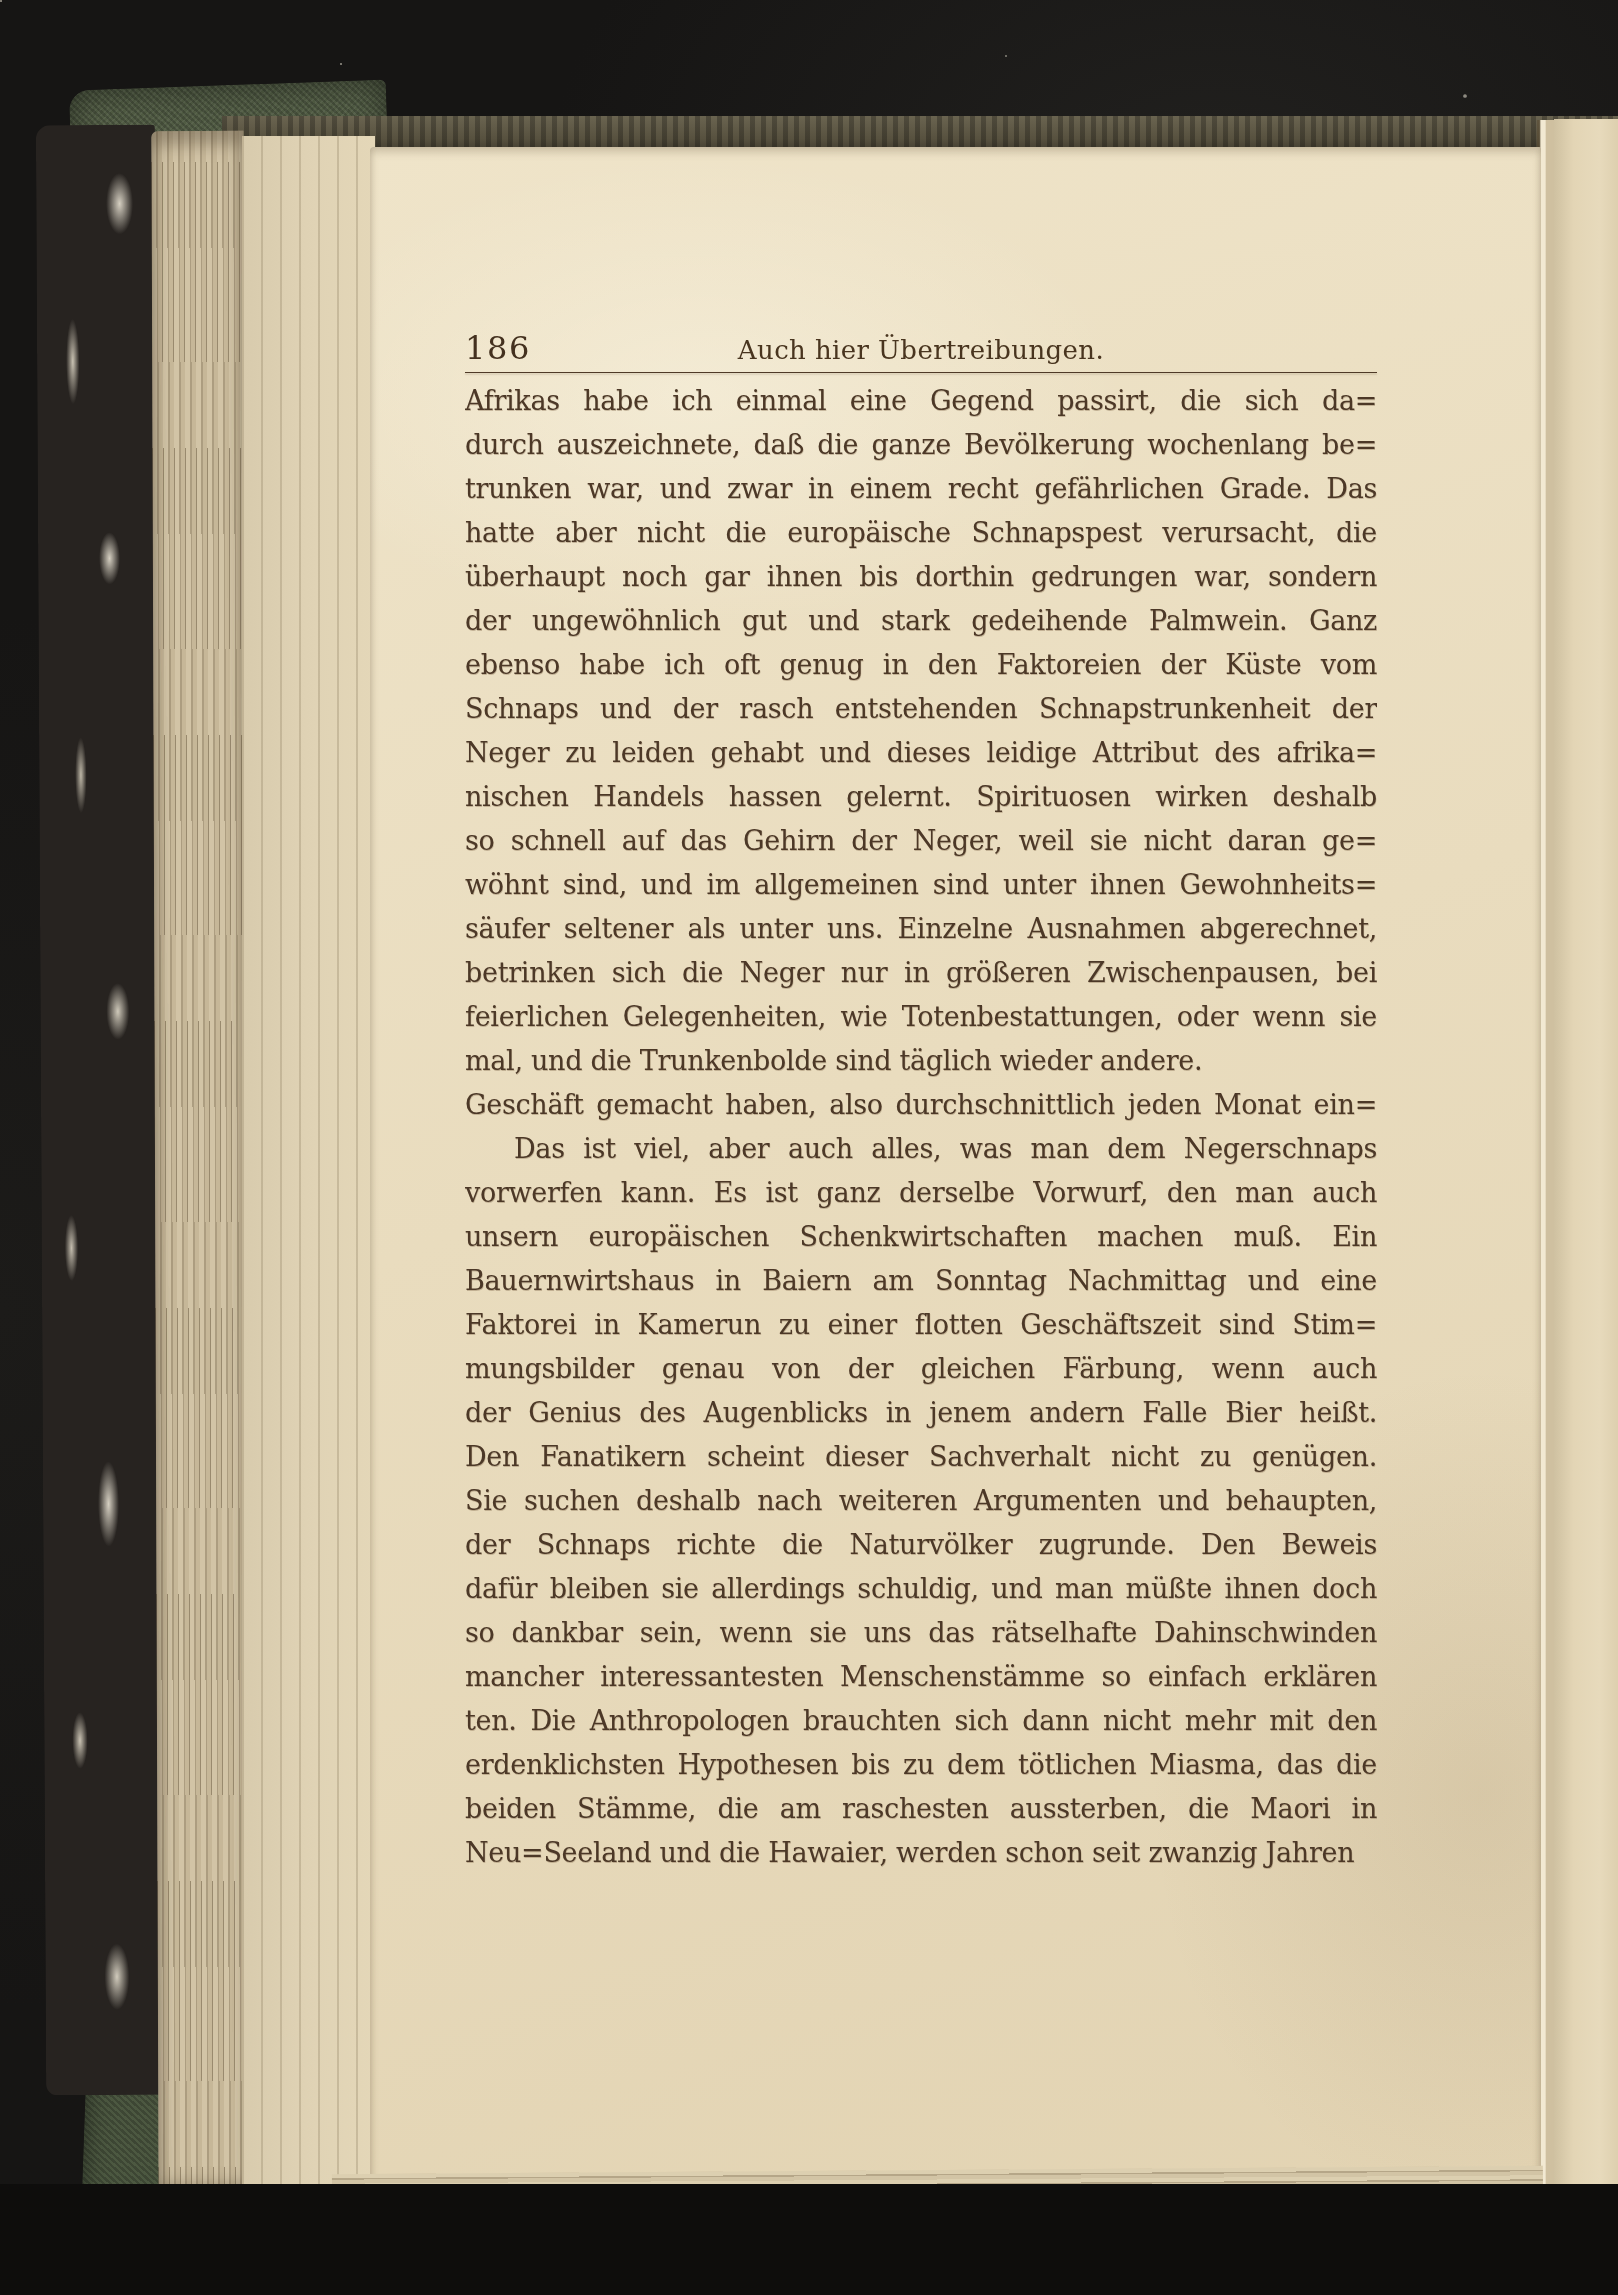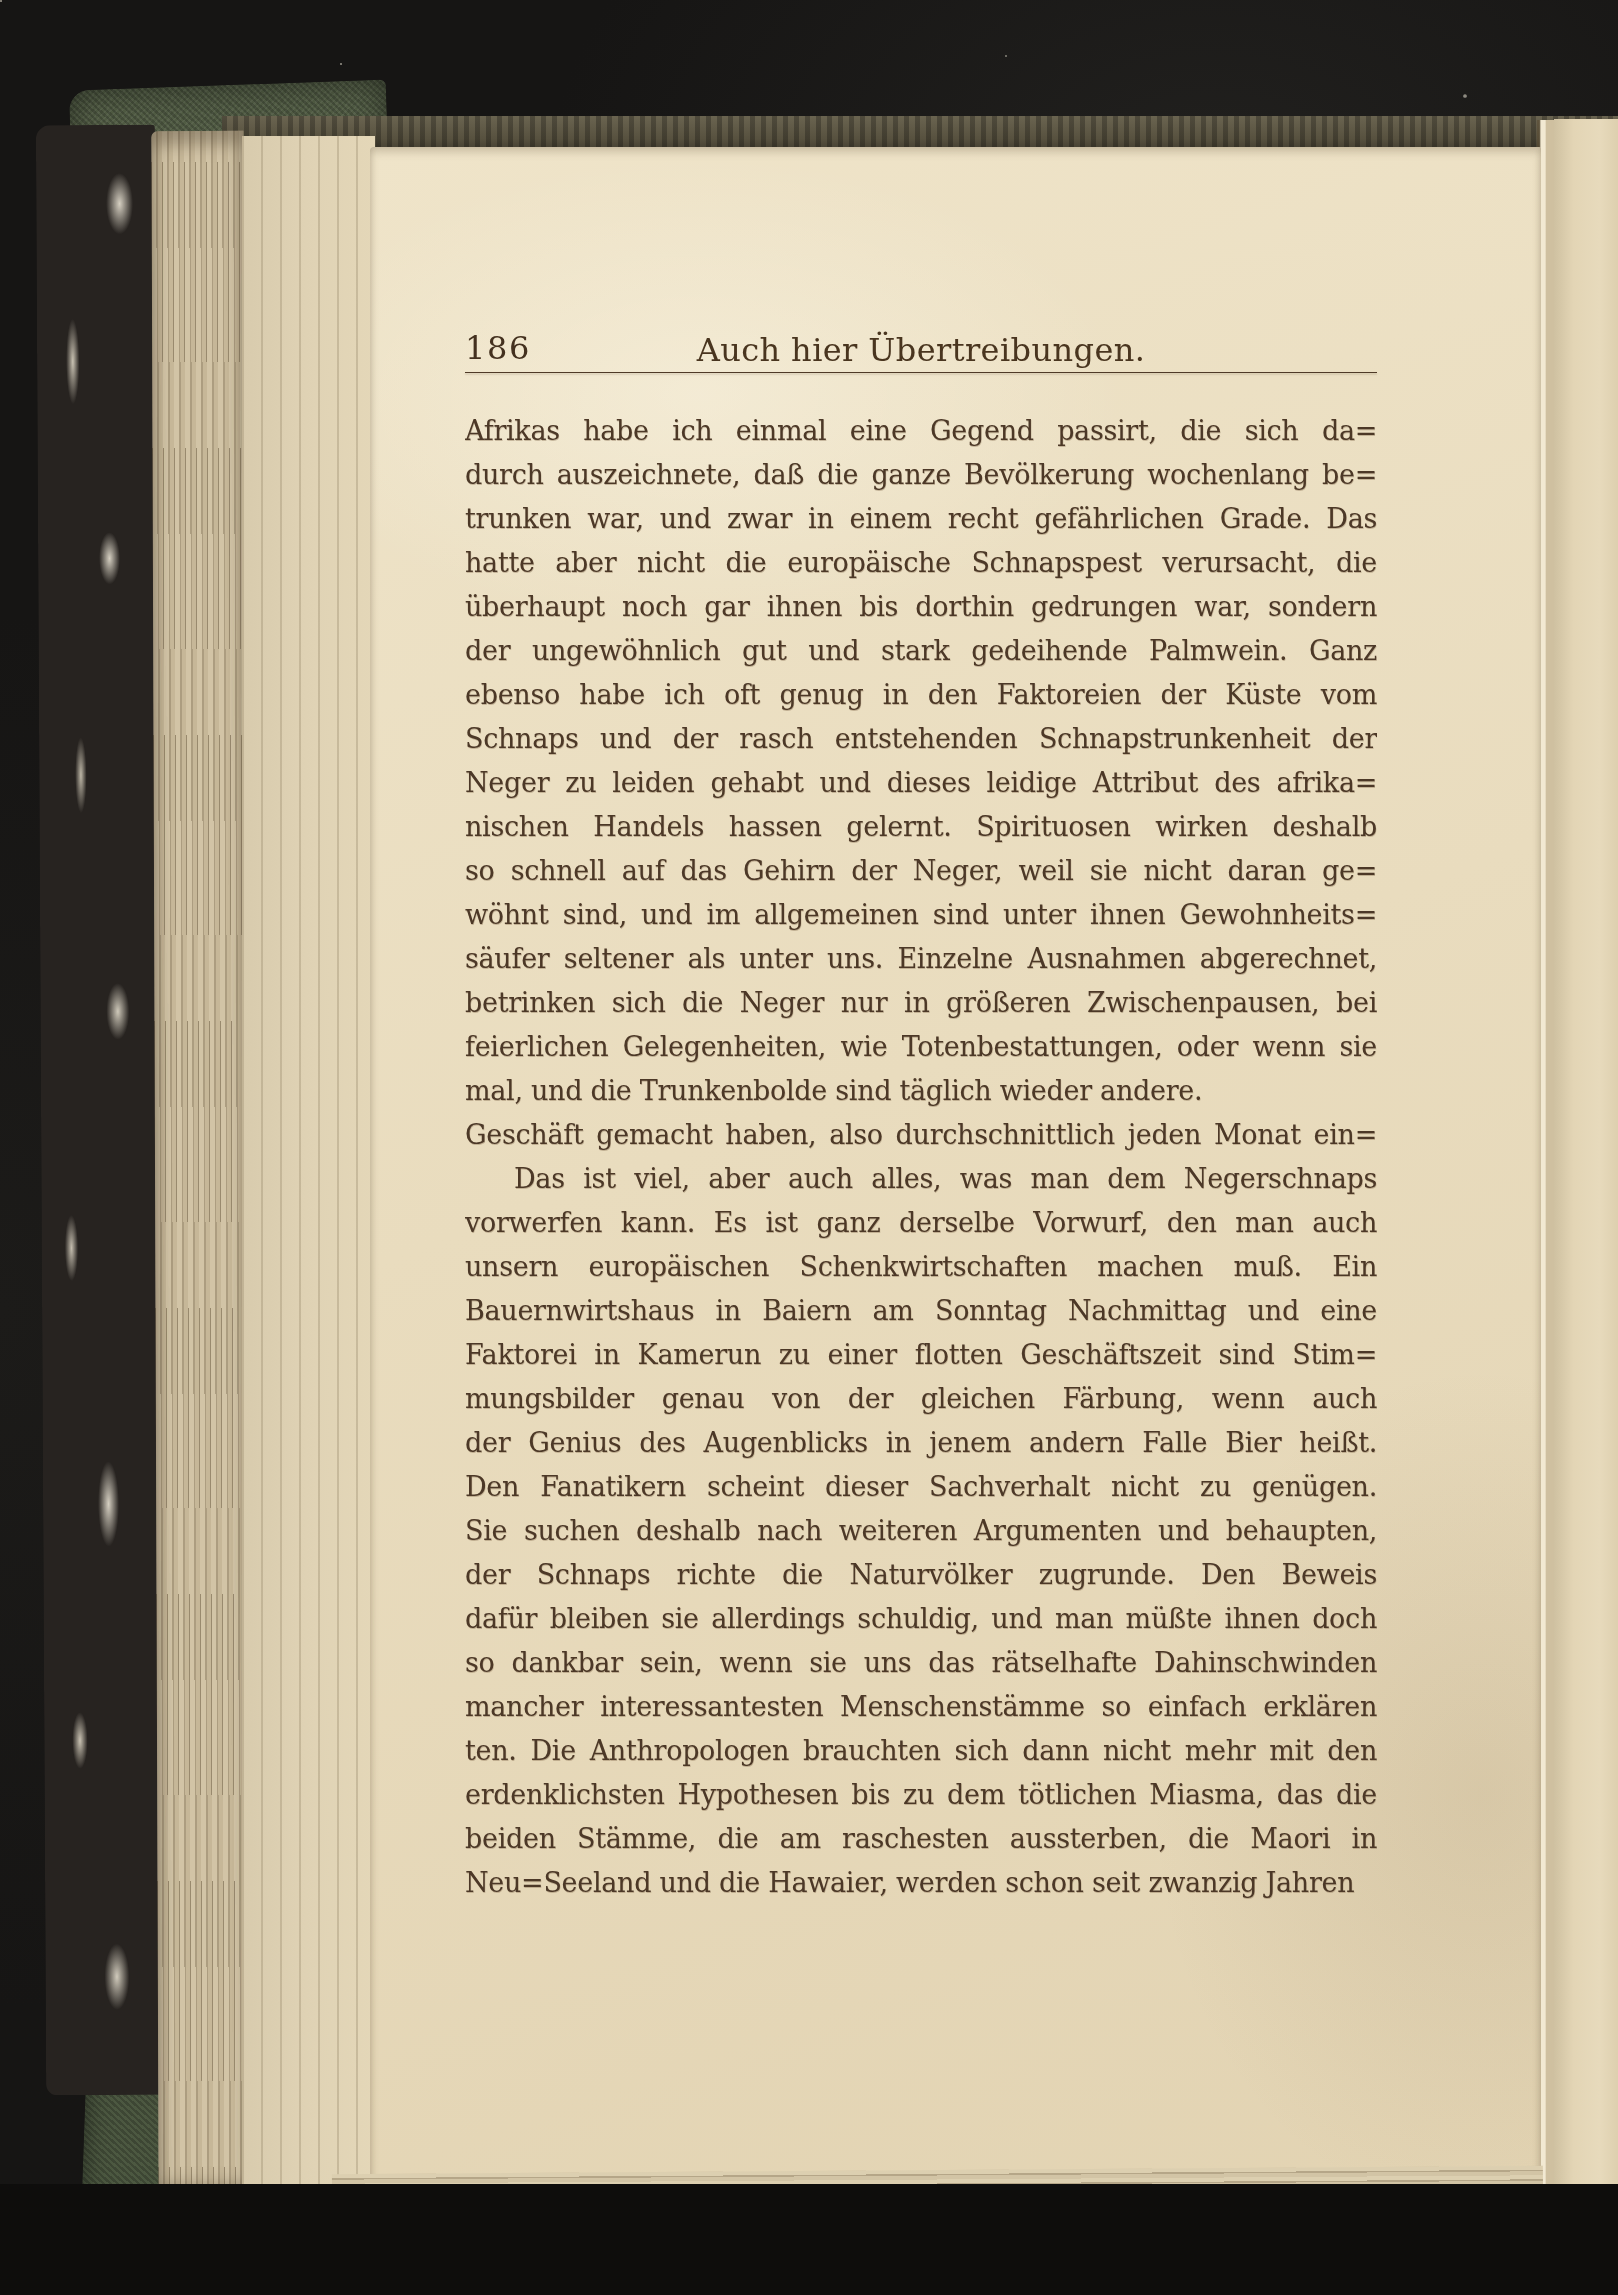--- a/index.html
+++ b/index.html
@@ -126,28 +126,28 @@
     position:absolute;left:465px;top:332px;width:912px;
     color:#4c3827;
   }
   .header-row{position:relative;height:35px;}
   .page-number{
     position:absolute;left:0;top:0;
     font-size:32px;line-height:32px;letter-spacing:1.6px;color:#44311f;
   }
   .running-header{
     position:absolute;left:0;right:0;top:4px;text-align:center;
-    font-size:32px;line-height:28.5px;color:#49351f;
+    font-size:26px;line-height:28.5px;color:#49351f;
     letter-spacing:0.4px;
   }
   .header-rule{
     margin-top:4.7px;height:1.6px;background:#4f3a27;
     box-shadow:0 1.6px 1.6px rgba(79,58,39,0.25);
   }
-  .body-text{margin-top:36px;}
+  .body-text{margin-top:6px;}
   .line{
     font-size:27px;line-height:44px;height:44px;
     letter-spacing:-0.3px;
     text-align:justify;text-align-last:justify;
     text-justify:inter-word;
     white-space:normal;overflow:hidden;
     text-shadow:0.5px 0.6px 0.5px rgba(120,95,65,0.35);
   }
   .line.last{text-align-last:left;}
   .line.indent{text-indent:49px;}

